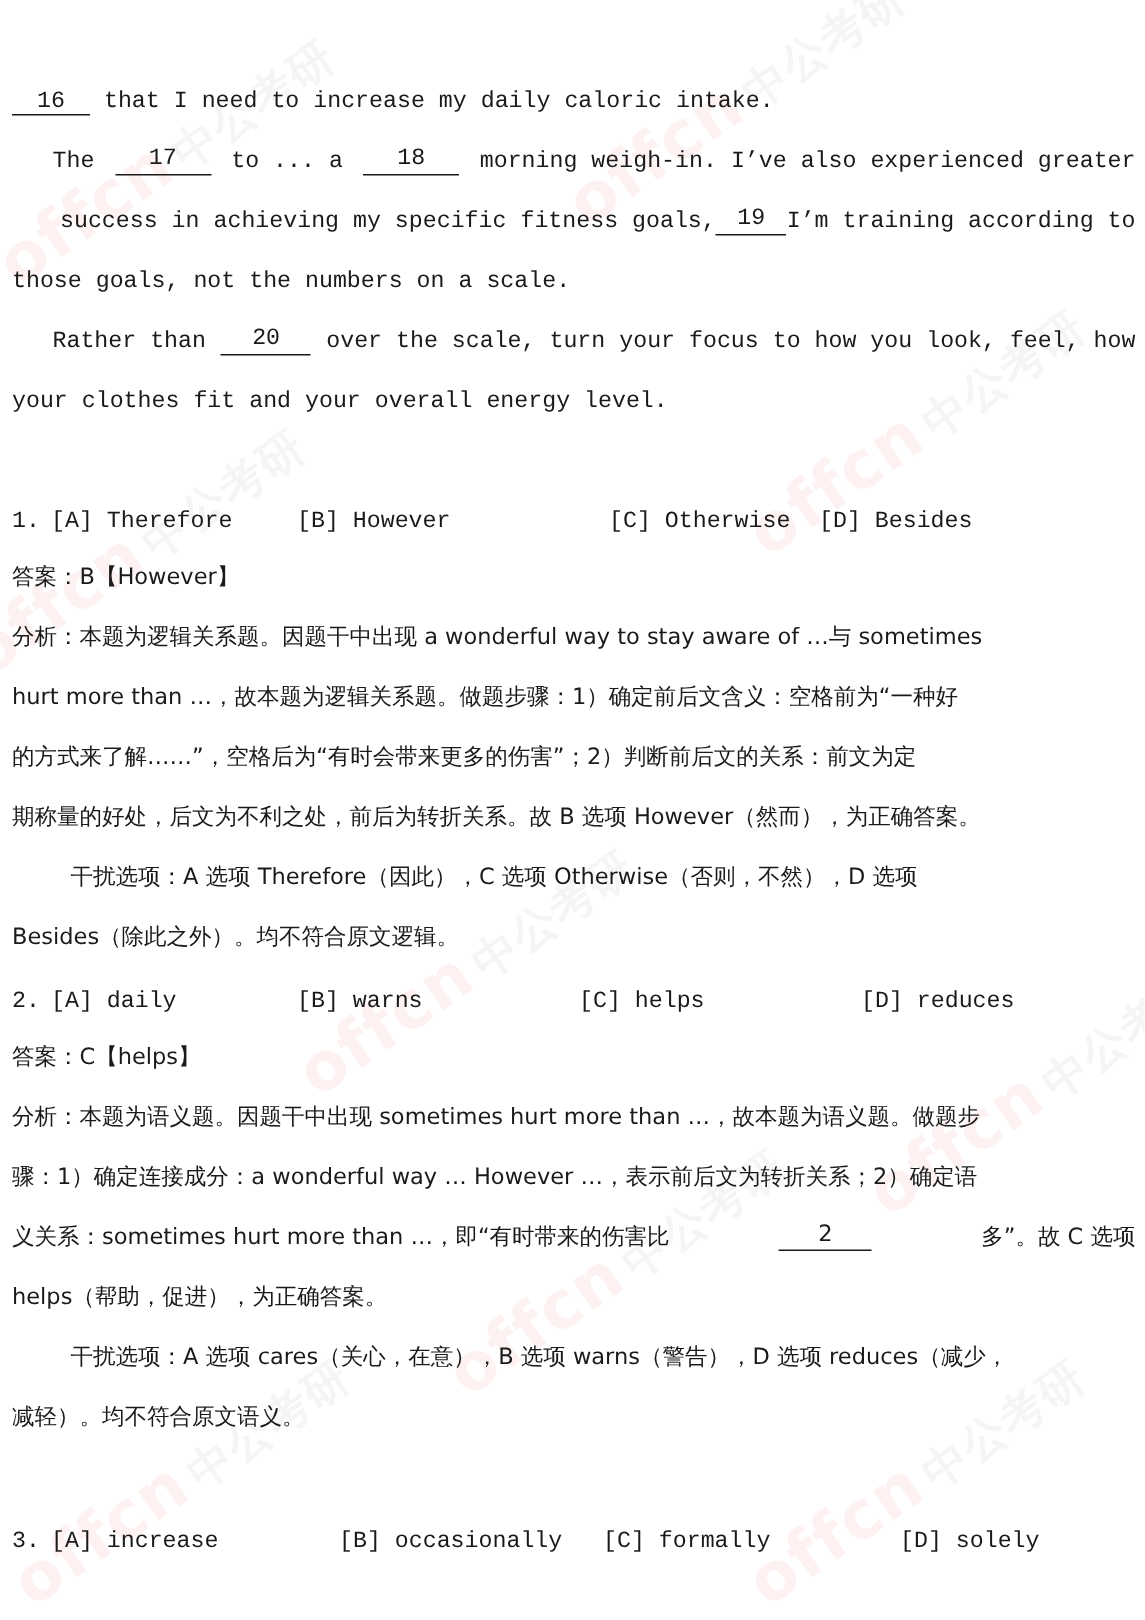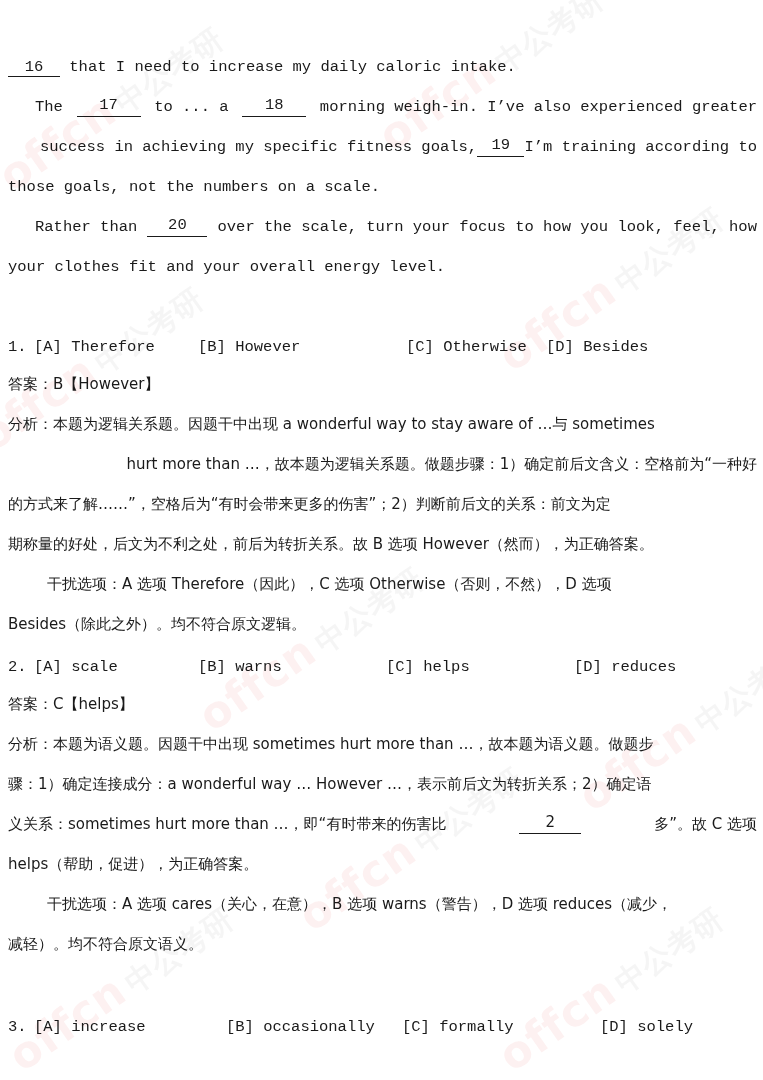--- a/index.html
+++ b/index.html
@@ -128,29 +128,29 @@
 
   <div class="opt-row" style="top:337px; width:750px;">
     <span class="opt" style="left:0;">1.</span>
     <span class="opt" style="left:26px;">[A] Therefore</span>
     <span class="opt" style="left:190px;">[B] However</span>
     <span class="opt" style="left:350px;margin-left:48px;">[C] Otherwise</span>
     <span class="opt" style="left:538px;">[D] Besides</span>
   </div>
   <div class="line cjk" style="top:374px;">答案：B【However】</div>
   <div class="line cjk" style="top:414px;">分析：本题为逻辑关系题。因题干中出现 a wonderful way to stay aware of …与 sometimes</div>
-  <div class="line cjk" style="top:454px;text-align:right;">hurt more than …，故本题为逻辑关系题。做题步骤：1）确定前后文含义：空格前为“一种好</div>
+  <div class="line cjk" style="top:454px;">hurt more than …，故本题为逻辑关系题。做题步骤：1）确定前后文含义：空格前为“一种好</div>
   <div class="line cjk" style="top:494px;">的方式来了解……”，空格后为“有时会带来更多的伤害”；2）判断前后文的关系：前文为定</div>
   <div class="line cjk" style="top:534px;">期称量的好处，后文为不利之处，前后为转折关系。故 B 选项 However（然而），为正确答案。</div>
   <div class="line cjk" style="top:574px; left:47px;">干扰选项：A 选项 Therefore（因此），C 选项 Otherwise（否则，不然），D 选项</div>
   <div class="line cjk" style="top:614px;">Besides（除此之外）。均不符合原文逻辑。</div>
 
   <div class="opt-row" style="top:657px; width:750px;">
     <span class="opt" style="left:0;">2.</span>
-    <span class="opt" style="left:26px;">[A] scale</span>
+    <span class="opt" style="left:26px;">[A] daily</span>
     <span class="opt" style="left:190px;">[B] warns</span>
     <span class="opt" style="left:378px;">[C] helps</span>
     <span class="opt" style="left:566px;">[D] reduces</span>
   </div>
   <div class="line cjk" style="top:694px;">答案：C【helps】</div>
   <div class="line cjk" style="top:734px;">分析：本题为语义题。因题干中出现 sometimes hurt more than …，故本题为语义题。做题步</div>
   <div class="line cjk" style="top:774px;">骤：1）确定连接成分：a wonderful way … However …，表示前后文为转折关系；2）确定语</div>
   <div class="line cjk justify" style="top:814px;">
     <span>义关系：sometimes hurt more than …，即“有时带来的伤害比</span>
     <span class="blank" style="width:62px;">2</span>

